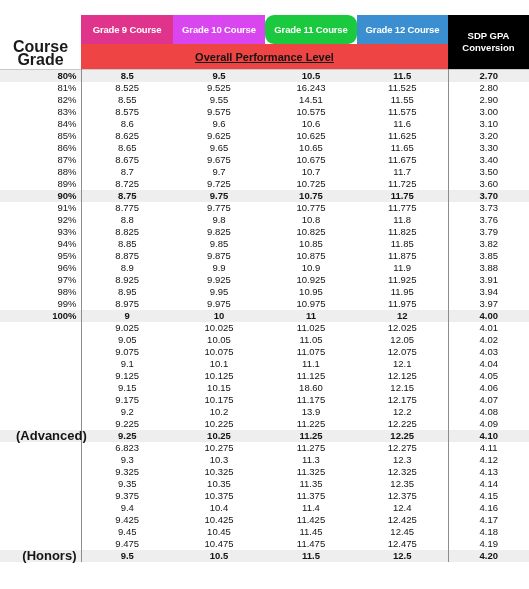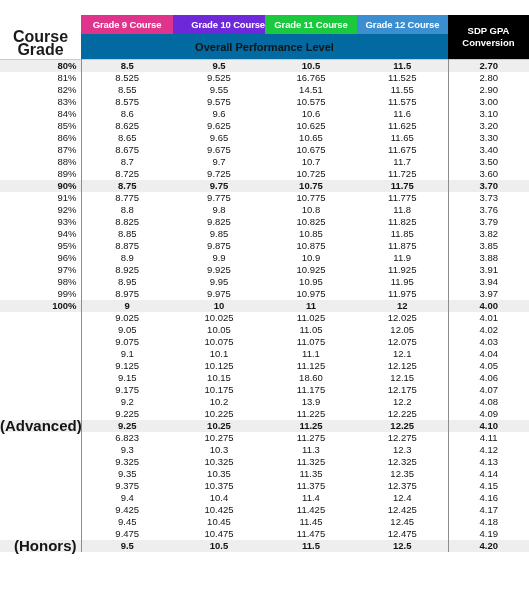--- a/index.html
+++ b/index.html
@@ -52,54 +52,55 @@
     border: none;
   }
   .hdr-course .ln { display: block; }
 
   .hdr-band {
     color: #ffffff;
     font-size: 9.5px;
     font-weight: bold;
     text-align: center;
     letter-spacing: -0.15px;
-    height: 19px;
+    height: 29px;
     padding: 0;
     border: none;
     white-space: nowrap;
   }
   .hdr-g9  { background: #e0348c; }
-  .hdr-g10 { background: #6d28d9; text-align: right; }
-  .hdr-g11 { background: #1bc93f; }
+  .hdr-g10 { background: #d946ef; }
+  .hdr-g11 { background: #1bc93f; border-radius: 9px; }
   .hdr-g12 { background: #3b8ed0; }
 
   .hdr-gpa {
     background: #000000;
     color: #ffffff;
     font-size: 9.5px;
     font-weight: bold;
     text-align: center;
     line-height: 12px;
     vertical-align: middle;
     padding: 0;
     border: none;
     white-space: nowrap;
   }
   .hdr-gpa .ln { display: block; }
 
   .hdr-opl {
-    background: #0369a1;
+    background: #ef4444;
     color: #141414;
     font-size: 11px;
     font-weight: bold;
     text-align: center;
     height: 25px;
     padding: 0;
     border: none;
     white-space: nowrap;
+    text-decoration: underline;
   }
 
   
   tbody tr { height: 12px; }
 
   tbody td {
     font-size: 9.5px;
     color: #141414;
     text-align: center;
     padding: 0;
@@ -116,21 +117,21 @@
   }
   td.cell-g12 {
     border-right: 1px solid #8d8d8d;
   }
 
   tr.row-hl td { background: #eeeeee; font-weight: bold; }
   tr.row-hl td.cell-grade { background: #eeeeee; }
 
   tr.row-plain td { background: #ffffff; }
 
-  td.cell-grade.lbl { font-weight: bold; font-size: 15px; }
+  td.cell-grade.lbl { font-weight: bold; font-size: 13px; padding-left: 16px; }
 
   
   tbody tr.first-data td { border-top: 1px solid #c9c9c9; }
 </style>
 </head>
 <body>
 
 <div id="sheet">
 
   <table class="gpa-table">
@@ -169,21 +170,21 @@
           <td class="cell-g9">8.5</td>
           <td class="cell-g10">9.5</td>
           <td class="cell-g11">10.5</td>
           <td class="cell-g12">11.5</td>
           <td class="cell-gpa">2.70</td>
         </tr>
         <tr class="row-plain">
           <td class="cell-grade">81%</td>
           <td class="cell-g9">8.525</td>
           <td class="cell-g10">9.525</td>
-          <td class="cell-g11">16.765</td>
+          <td class="cell-g11">16.243</td>
           <td class="cell-g12">11.525</td>
           <td class="cell-gpa">2.80</td>
         </tr>
         <tr class="row-plain">
           <td class="cell-grade">82%</td>
           <td class="cell-g9">8.55</td>
           <td class="cell-g10">9.55</td>
           <td class="cell-g11">14.51</td>
           <td class="cell-g12">11.55</td>
           <td class="cell-gpa">2.90</td>

